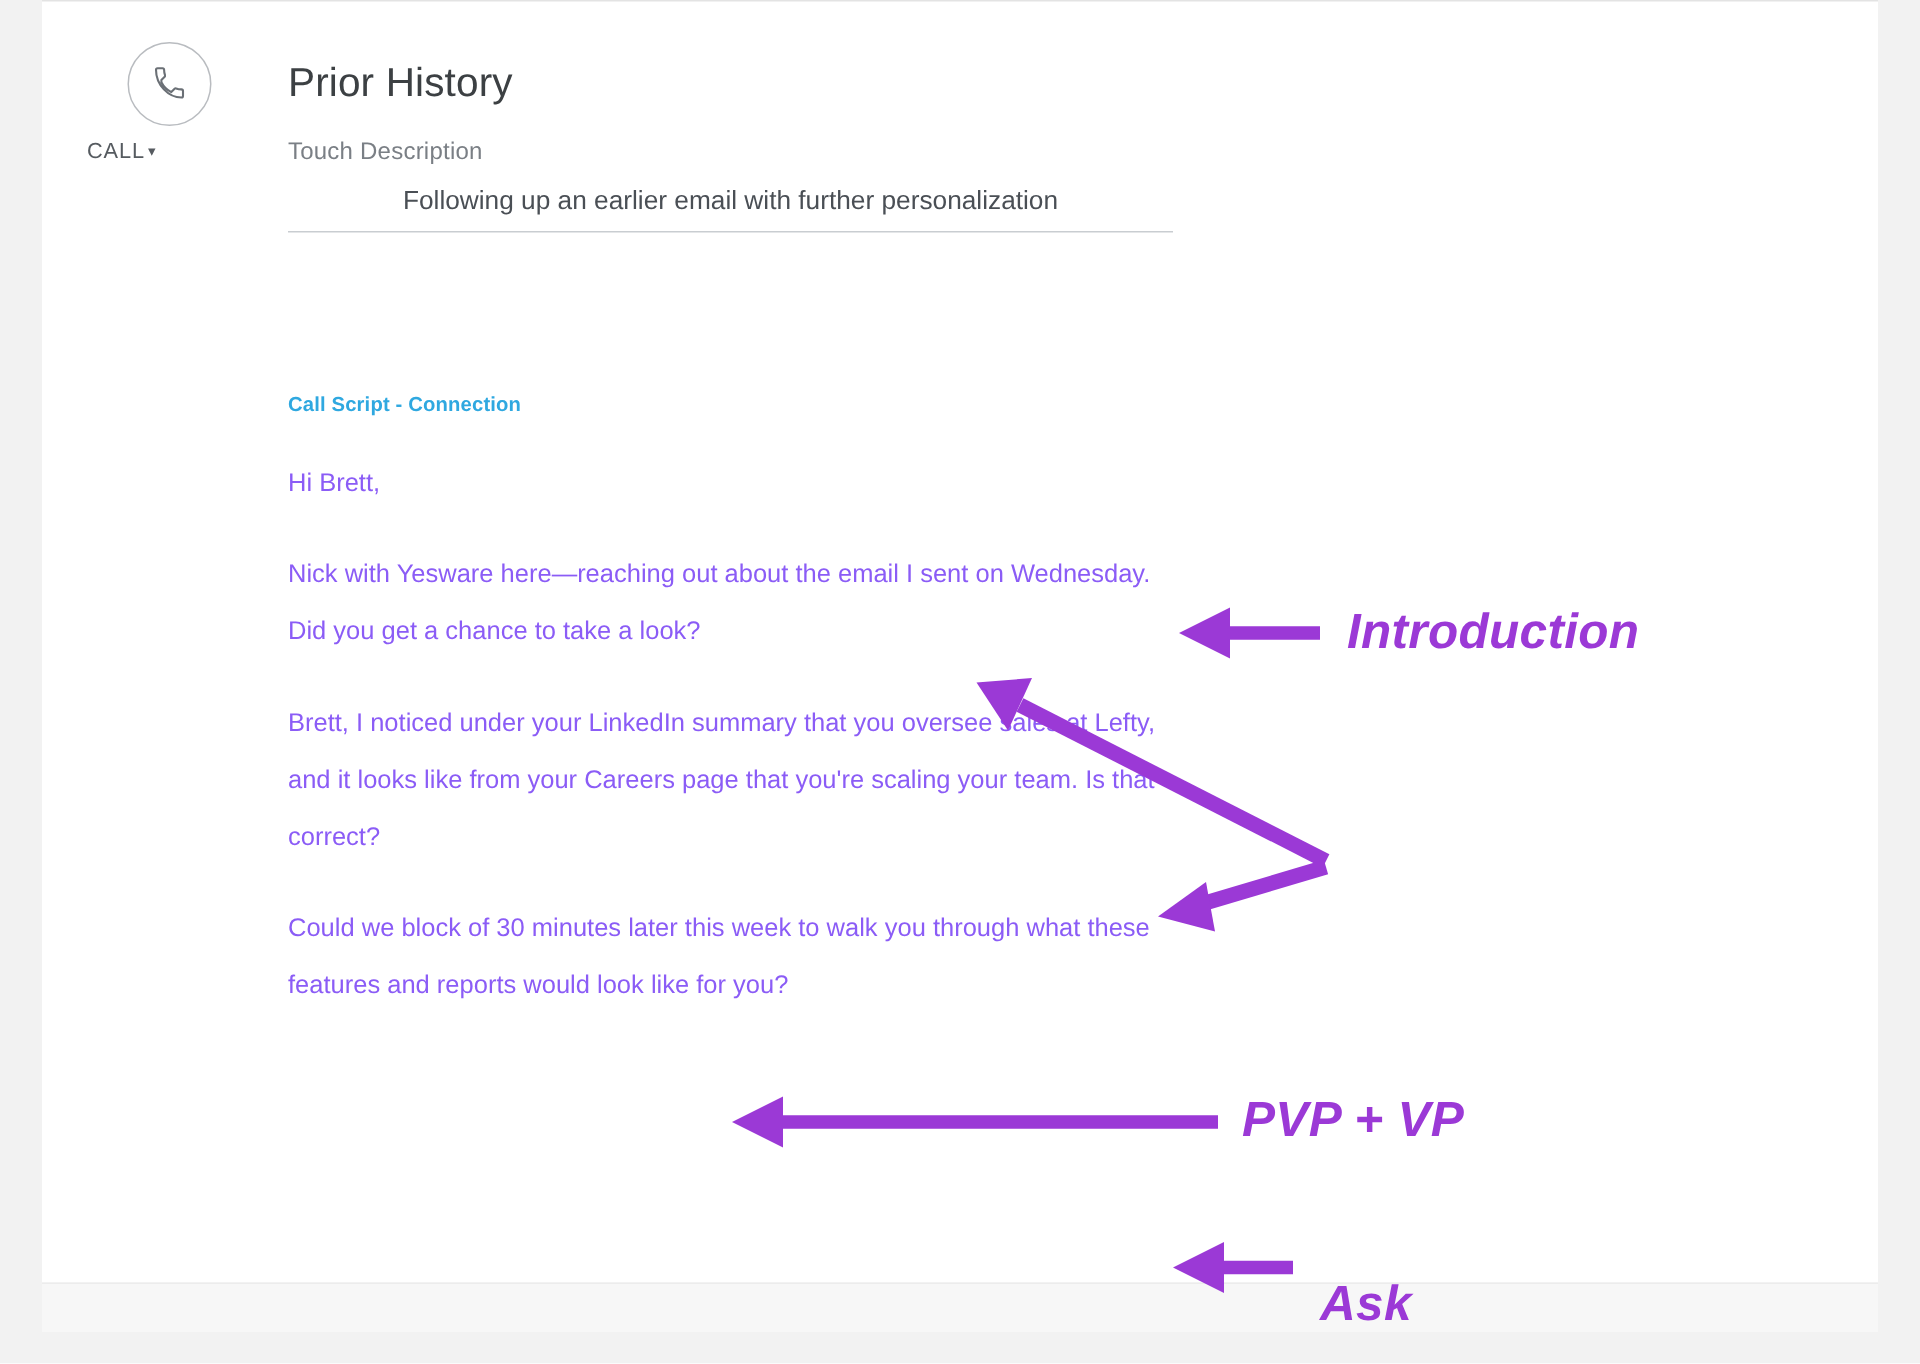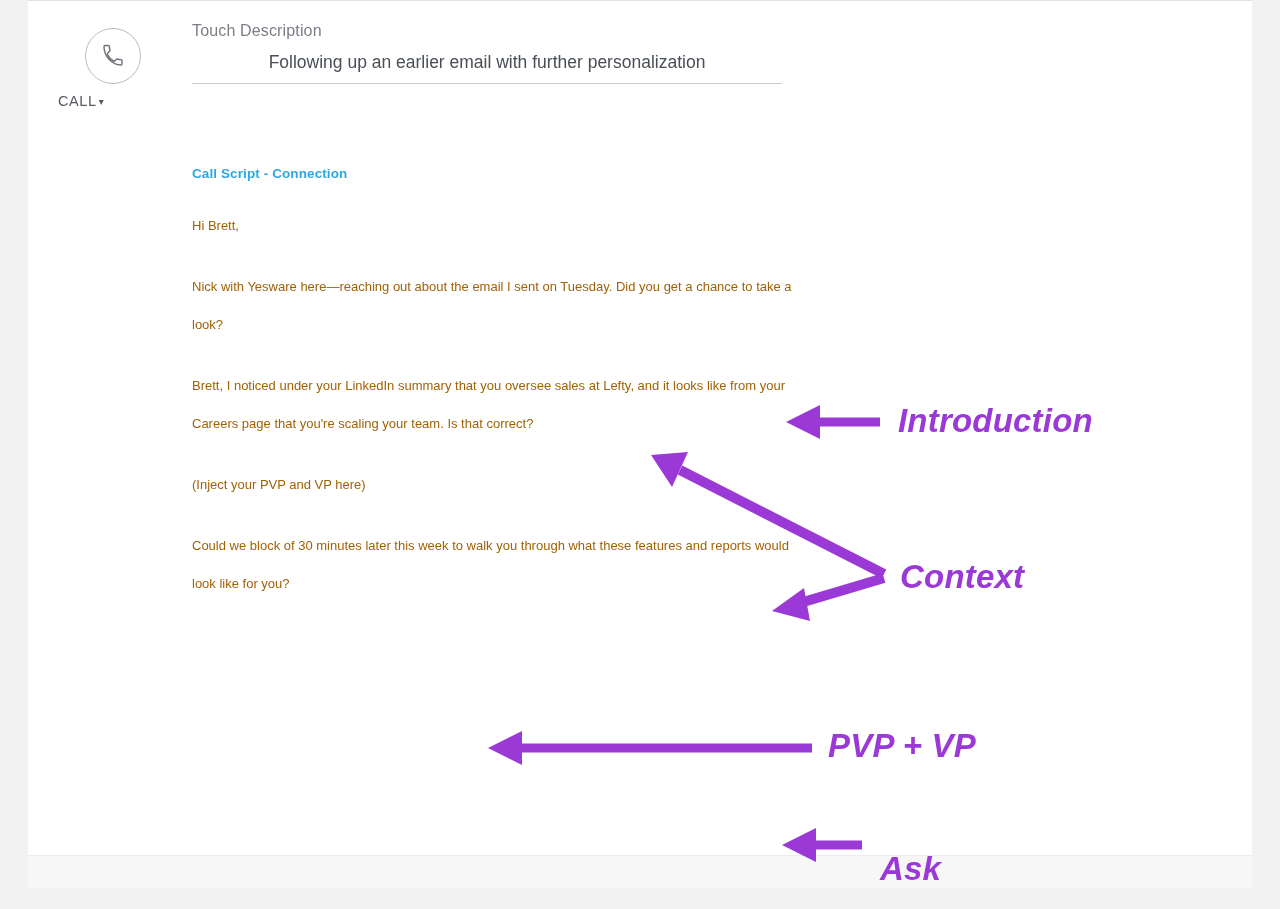--- a/index.html
+++ b/index.html
@@ -104,30 +104,30 @@
     border-bottom: 1px solid #c9cdd1;
     font-size: 17.5px;
     color: #4a4f55;
     font-family: "Liberation Sans", sans-serif;
     padding: 0 0 10px 0;
     outline: none;
     background: transparent;
     text-align: center;
   }
   .script-heading {
-    margin-top: 82px;
+    margin-top: 107px;
     font-size: 13.5px;
     font-weight: bold;
     color: #2fa8e0;
     letter-spacing: 0.1px;
   }
   .script-body {
     margin-top: 26px;
-    font-size: 13px;
-    color: #a16207;
+    font-size: 17px;
+    color: #8b5cf6;
     line-height: 38px;
     width: 600px;
   }
   .script-body p { margin: 0 0 23px 0; }
 
   
   .anno {
     position: absolute;
     color: #9b39d6;
     font-weight: bold;
@@ -166,31 +166,31 @@
           <path d="M6.6 10.8c1.4 2.8 3.8 5.2 6.6 6.6l2.2-2.2c.3-.3.7-.4 1-.2 1.1.4 2.3.6 3.6.6.6 0 1 .4 1 1V20c0 .6-.4 1-1 1C11.3 21 3 12.7 3 2.5c0-.6.4-1 1-1h3.4c.6 0 1 .4 1 1 0 1.2.2 2.4.6 3.6.1.4 0 .8-.2 1l-2.2 2.2z" fill="none" stroke="#6b7076" stroke-width="1.4" stroke-linejoin="round"></path>
         </svg>
       </span>
     </div>
     <div class="call-label">
       <span>CALL</span><span class="call-caret">▾</span>
     </div>
   </div>
 
   <div class="content">
+    <div class="title">Prior History</div>
 
     <div class="field-label">Touch Description</div>
     <input class="touch-input" type="text" value="Following up an earlier email with further personalization" style="">
 
     <div class="script-heading">Call Script - Connection</div>
 
     <div class="script-body">
       <p>Hi Brett,</p>
-      <p>Nick with Yesware here—reaching out about the email I sent on Tuesday. Did you get a chance to take a look?</p>
+      <p>Nick with Yesware here—reaching out about the email I sent on Wednesday. Did you get a chance to take a look?</p>
       <p>Brett, I noticed under your LinkedIn summary that you oversee sales at Lefty, and it looks like from your Careers page that you're scaling your team. Is that correct?</p>
-      <p>(Inject your PVP and VP here)</p>
       <p>Could we block of 30 minutes later this week to walk you through what these features and reports would look like for you?</p>
     </div>
   </div>
 
   <svg class="overlay" viewBox="0 0 1280 909">
 
     <g>
       <line x1="880" y1="422" x2="812" y2="422" stroke="#9b39d6" stroke-width="9" stroke-linecap="butt"></line>
       <polygon points="786,422 820,405 820,439" fill="#9b39d6"></polygon>
     </g>
@@ -207,17 +207,16 @@
       <polygon points="488,748 522,731 522,765" fill="#9b39d6"></polygon>
     </g>
 
     <g>
       <line x1="862" y1="845" x2="808" y2="845" stroke="#9b39d6" stroke-width="9" stroke-linecap="butt"></line>
       <polygon points="782,845 816,828 816,862" fill="#9b39d6"></polygon>
     </g>
   </svg>
 
   <div class="anno anno-intro">Introduction</div>
-  <div class="anno anno-context">Context</div>
   <div class="anno anno-pvpvp">PVP + VP</div>
   <div class="anno anno-ask">Ask</div>
 
 </div>
 
 </body></html>

